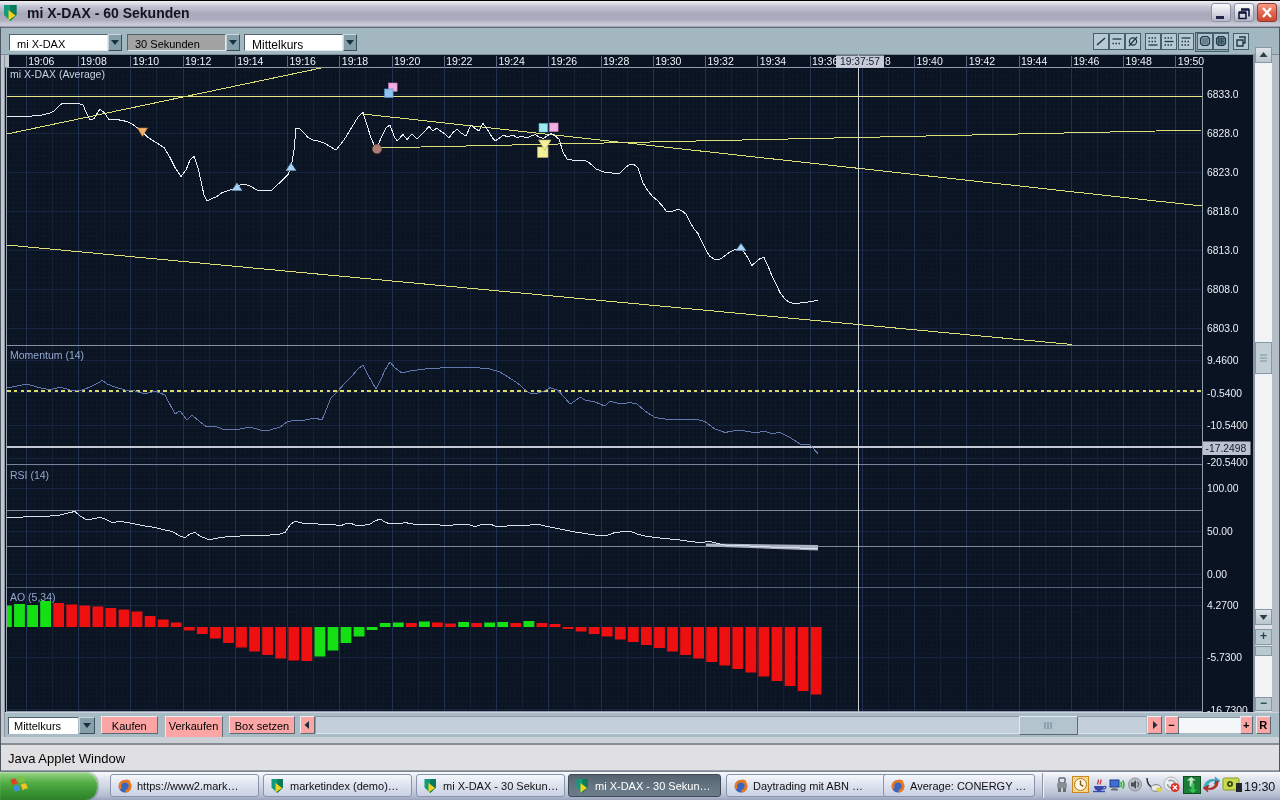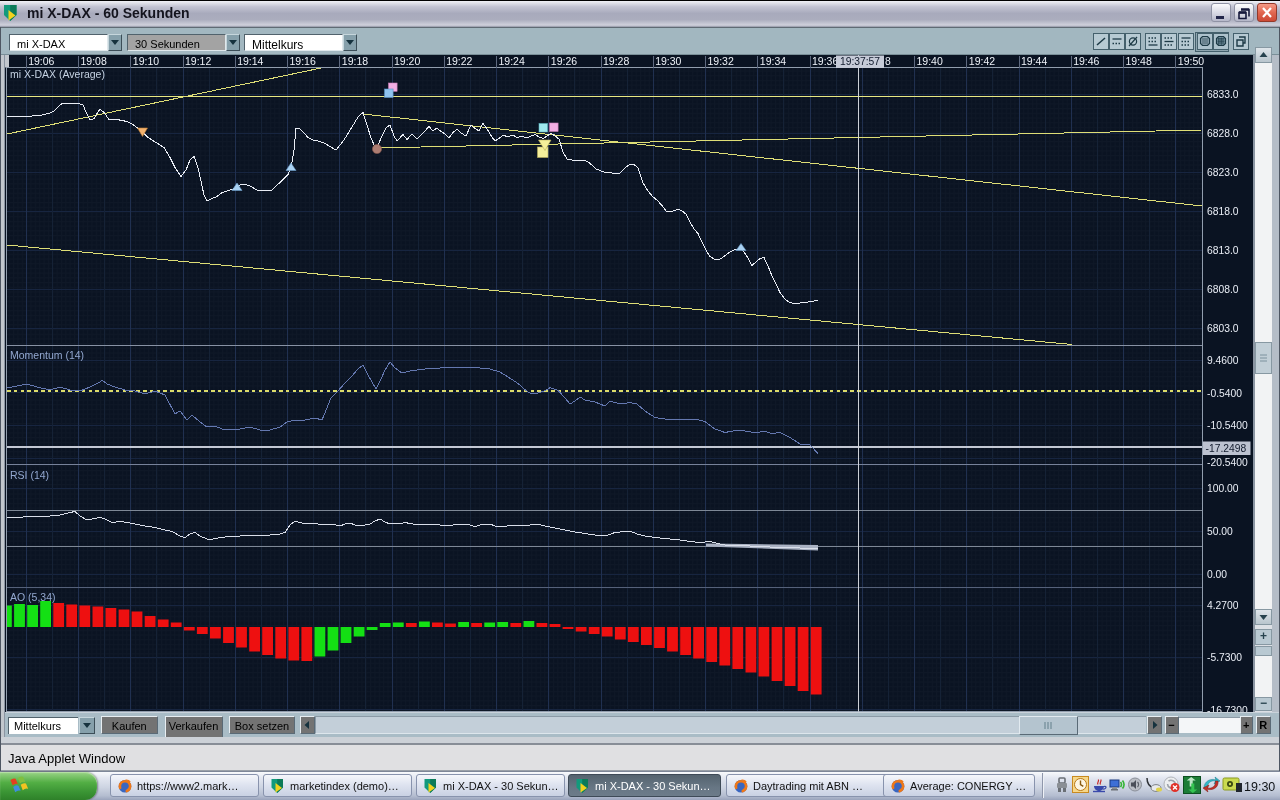--- a/index.html
+++ b/index.html
@@ -4,21 +4,21 @@
 * { margin:0; padding:0; box-sizing:border-box; }
 html,body { width:1280px; height:800px; overflow:hidden;
   font-family:"Liberation Sans", sans-serif; background:#0a1322;}
 #win { position:absolute; left:0; top:0; width:1280px; height:800px; }
 .abs { position:absolute; }
 .ax { font:10.3px "Liberation Sans",sans-serif; fill:#eaeef6; }
 .axt { font:10.5px "Liberation Sans",sans-serif; fill:#eef2f8; }
 .axd { font:10.3px "Liberation Sans",sans-serif; fill:#111a2c; }
 .pt1 { font:10.5px "Liberation Sans",sans-serif; fill:#c5d2e2; }
 .pt2 { font:10.5px "Liberation Sans",sans-serif; fill:#93a8d0; }
-.btn3d { background:#737373; border-top:1px solid #e8eef2; border-left:1px solid #e8eef2;
+.btn3d { background:#fca5a5; border-top:1px solid #e8eef2; border-left:1px solid #e8eef2;
   border-right:1px solid #5a6a76; border-bottom:1px solid #5a6a76;
   font-size:11px; color:#000; text-align:center; }
 .tbtn { position:absolute; top:774px; height:23px; border-radius:3px;
   border:1px solid #8893ad; background:linear-gradient(#f5f7fb,#dfe4f0 45%,#c9d1e3);
   font-size:11px; color:#111; overflow:hidden; white-space:nowrap; }
 .tbtn .lbl { position:absolute; left:26px; top:4.5px; }
 </style></head><body>
 <div id="win">
 
 <div class="abs" style="left:0;top:0;width:1280px;height:27px;

